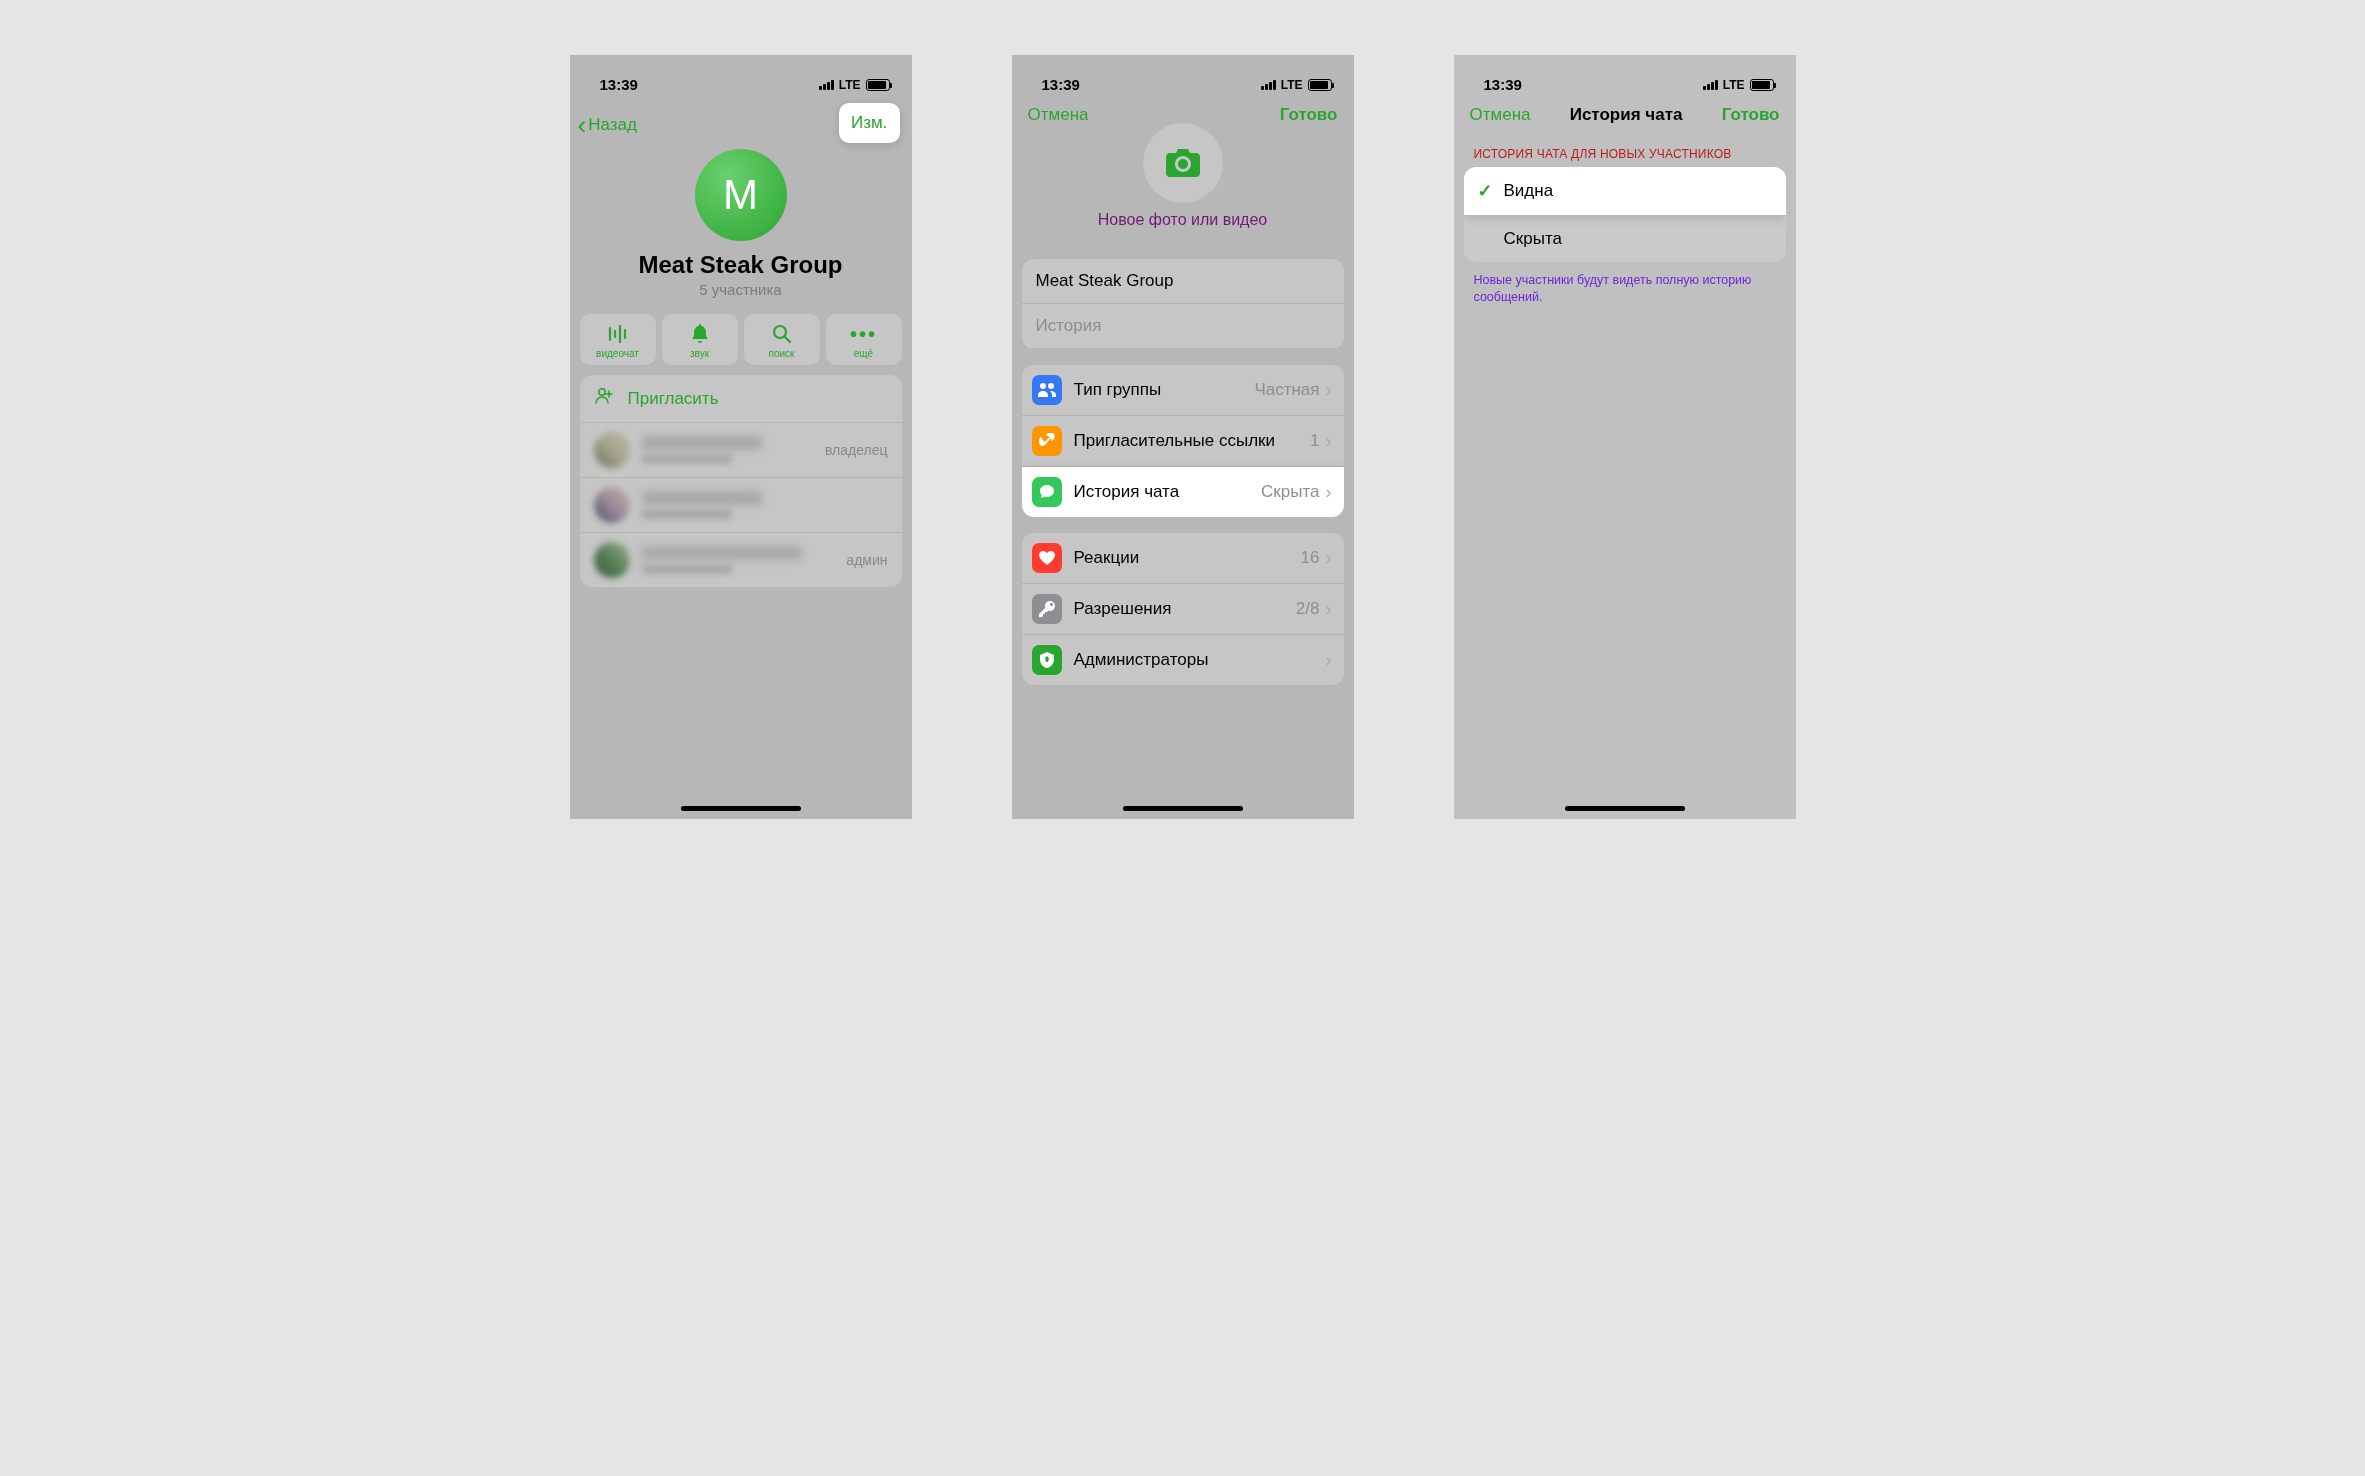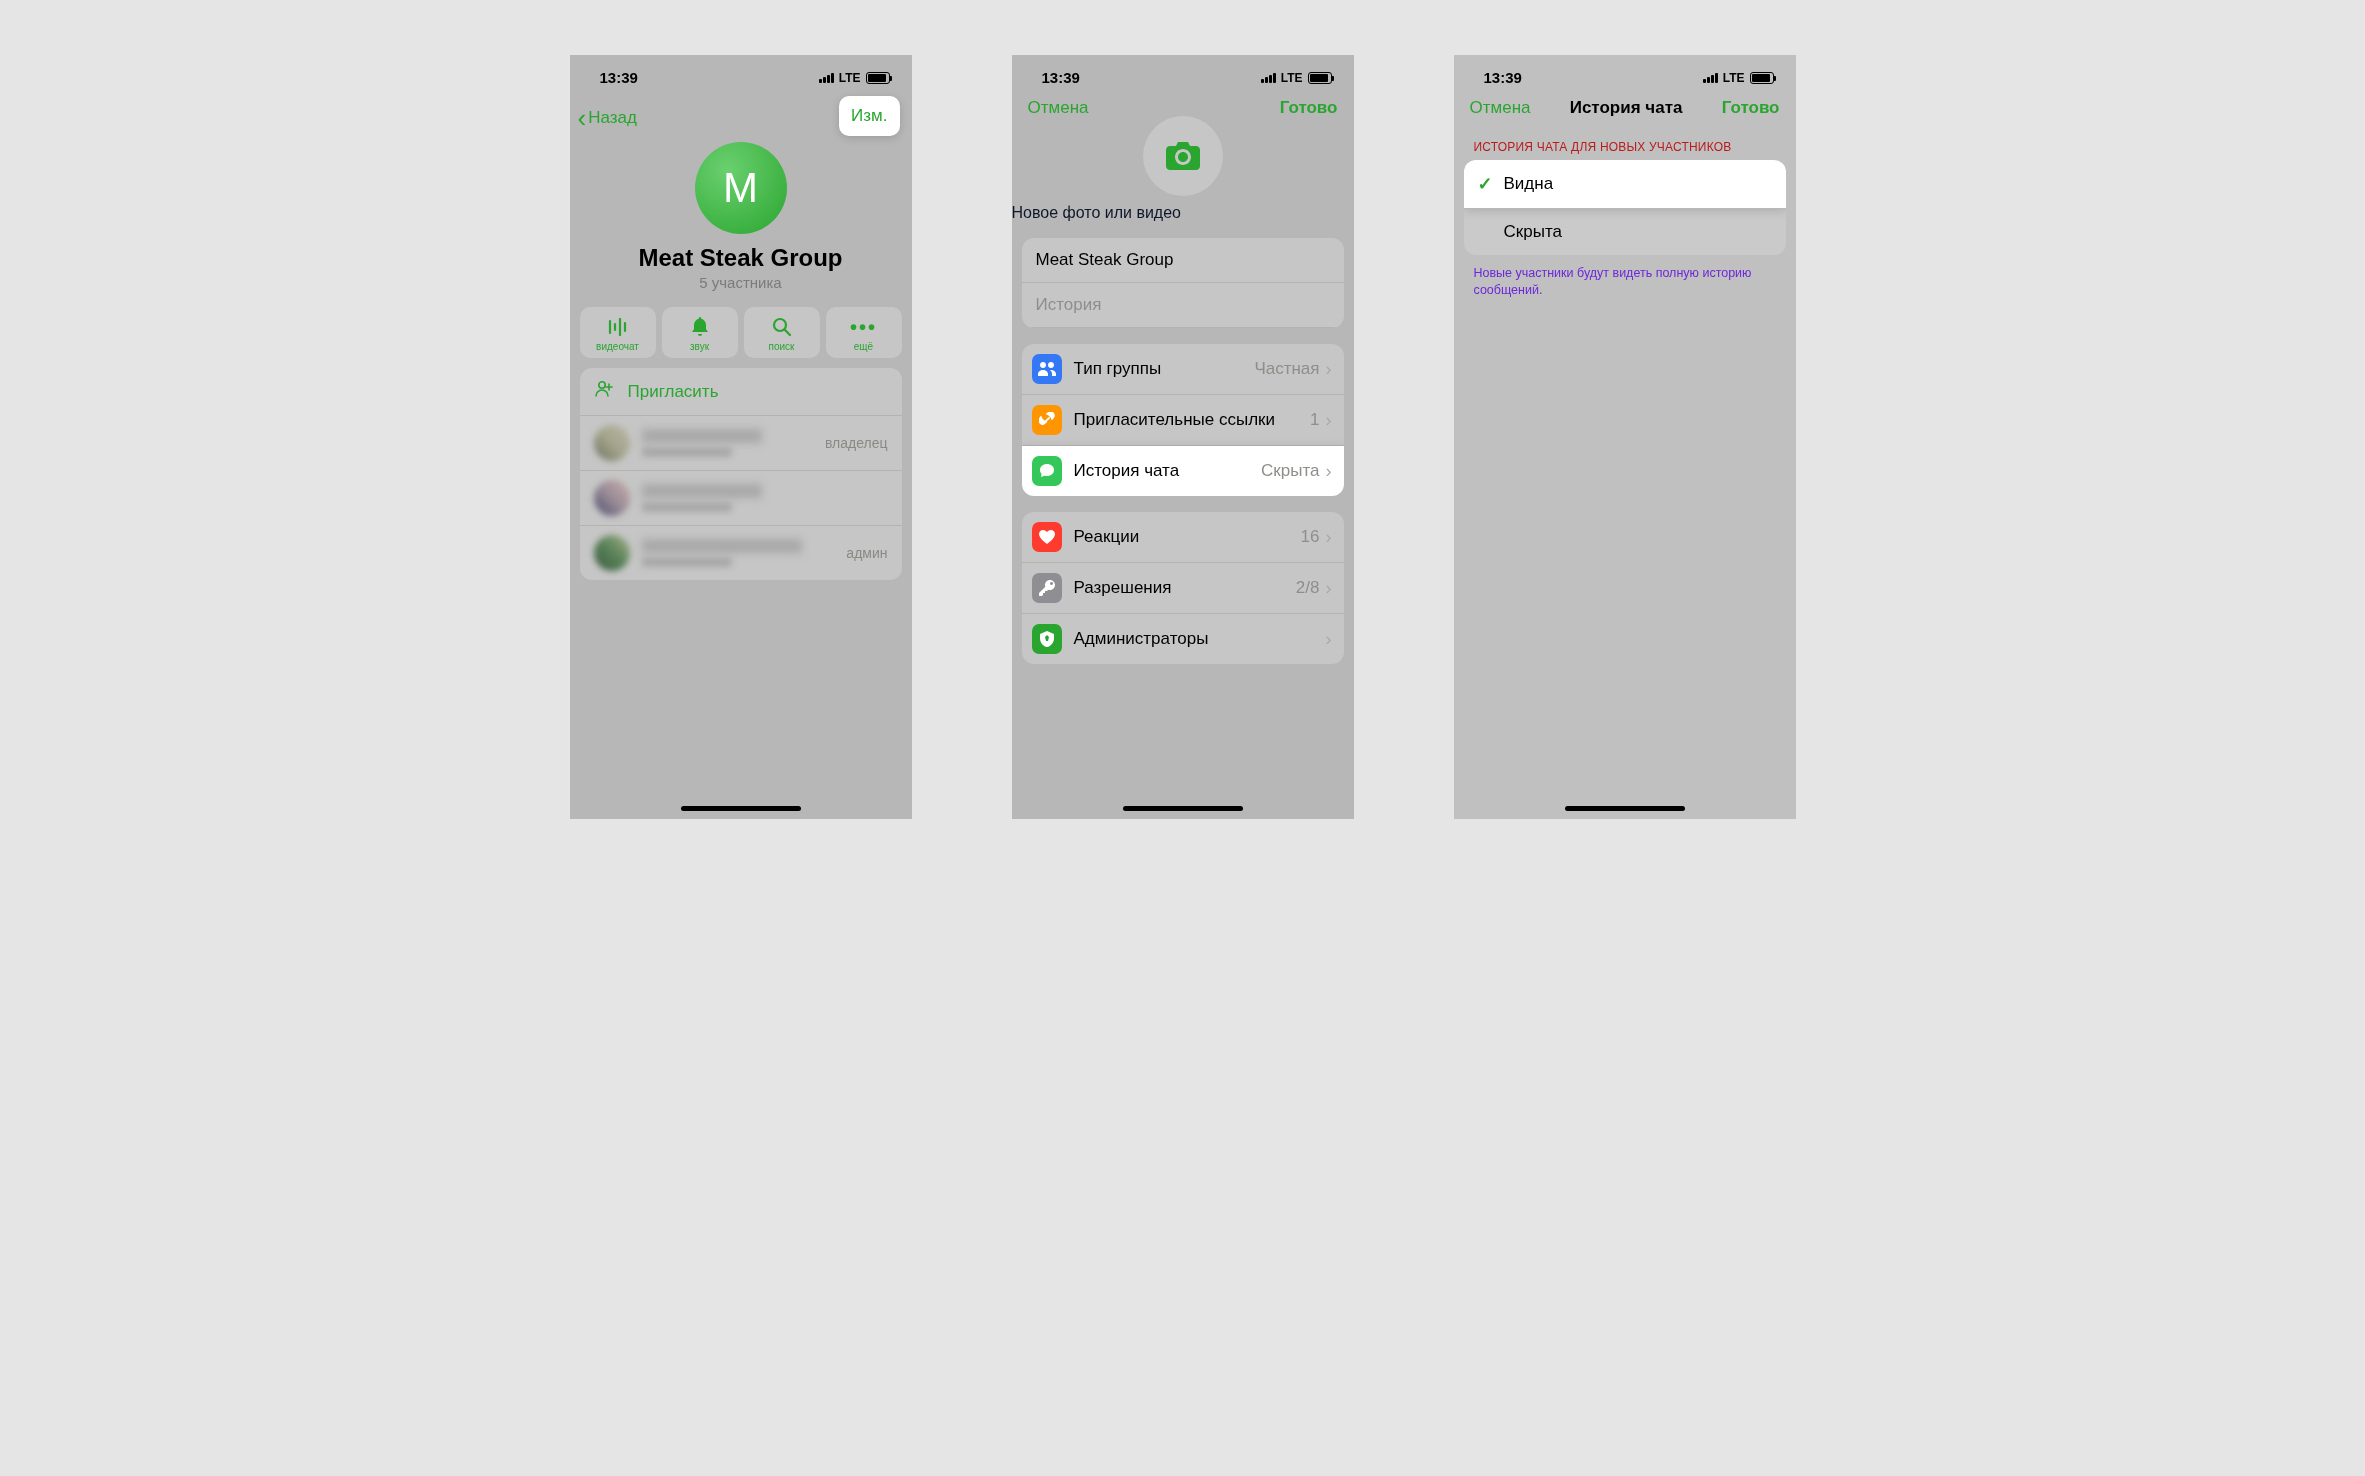--- a/index.html
+++ b/index.html
@@ -1,18 +1,18 @@
 <!DOCTYPE html>
 <html><head>
 <meta charset="utf-8">
 <style>
   * { box-sizing: border-box; margin: 0; padding: 0; font-family: -apple-system, BlinkMacSystemFont, "Segoe UI", Helvetica, Arial, sans-serif; }
   body { background: #e5e5e5; display: flex; gap: 100px; justify-content: center; align-items: flex-start; padding: 55px 75px; }
   .phone { width: 342px; height: 764px; background: #b7b7b7; border-radius: 0; position: relative; overflow: hidden; }
-  .status-bar { display: flex; justify-content: space-between; align-items: center; padding: 14px 22px 6px 30px; font-size: 15px; font-weight: 600; color: #000; }
+  .status-bar { display: flex; justify-content: space-between; align-items: center; padding: 21px 22px 6px 30px; font-size: 15px; font-weight: 600; color: #000; }
   .status-right { display: flex; align-items: center; gap: 5px; }
   .signal-bars { display: inline-flex; align-items: flex-end; gap: 1px; }
   .signal-bars span { width: 3px; background: #000; border-radius: 1px; }
   .signal-bars span:nth-child(1){height:4px}.signal-bars span:nth-child(2){height:6px}.signal-bars span:nth-child(3){height:8px}.signal-bars span:nth-child(4){height:10px}
   .lte { font-size: 12px; font-weight: 600; }
   .battery { width: 24px; height: 12px; border: 1px solid #000; border-radius: 3px; position: relative; }
   .battery::after { content:""; position:absolute; right:-3px; top:3px; width:2px; height:5px; background:#000; border-radius:0 1px 1px 0; }
   .battery-fill { position:absolute; left:1px; top:1px; bottom:1px; width: 18px; background:#000; border-radius:1px; }
   .home-indicator { position: absolute; bottom: 8px; left: 50%; transform: translateX(-50%); width: 120px; height: 5px; background: #000; border-radius: 3px; }
 
@@ -41,21 +41,21 @@
   .member-name { height:14px; width:120px; background:#a8a8a8; filter: blur(4px); border-radius:2px; }
   .member-sub { height:10px; width:90px; background:#a8a8a8; filter: blur(3px); border-radius:2px; margin-top:4px; }
   .member-role { color:#8a8a85; font-size:14px; }
 
   
   .nav2 { display:flex; justify-content:space-between; align-items:flex-start; padding: 6px 16px 0 16px; }
   .nav-link { color:#2aa52f; font-size:17px; }
   .nav-title { font-size:17px; font-weight:600; flex:1; text-align:center; }
   .photo-circ { width:80px; height:80px; border-radius:50%; background:#c6c6c6; display:flex; align-items:center; justify-content:center; margin: -2px auto 8px; }
   .photo-circ svg { width:34px; height:28px; }
-  .photo-link { text-align:left; color:#0f172a; font-size:16px; margin-bottom: 16px; }
+  .photo-link { text-align:center; color:#701a75; font-size:16px; margin-bottom: 30px; }
   .input-card { margin: 0 10px 16px; background:#c6c6c6; border-radius:12px; overflow:hidden; }
   .input-row { padding:12px 14px; font-size:17px; border-bottom:1px solid #b4b4af; }
   .input-row.placeholder { color:#8e8e8b; }
   .settings-card { margin: 0 10px 16px; background:#c6c6c6; border-radius:12px; overflow:hidden; }
   .settings-row { display:flex; align-items:center; padding:10px 12px 10px 10px; border-bottom:1px solid #b4b4af; font-size:17px; }
   .settings-row:last-child{border-bottom:none;}
   .settings-row.highlight { background:#fff; box-shadow: 0 2px 10px rgba(0,0,0,0.15); position:relative; z-index:2; }
   .row-ic { width:30px; height:30px; border-radius:7px; display:flex; align-items:center; justify-content:center; margin-right:12px; color:#fff; font-size:16px; flex-shrink:0; }
   .ic-blue{background:#3478f6}.ic-orange{background:#ff9500}.ic-green{background:#34c759}.ic-red{background:#ff3b30}.ic-gray{background:#8e8e93}.ic-dgreen{background:#2aa52f}
   .row-label { flex:1; color:#000; }

